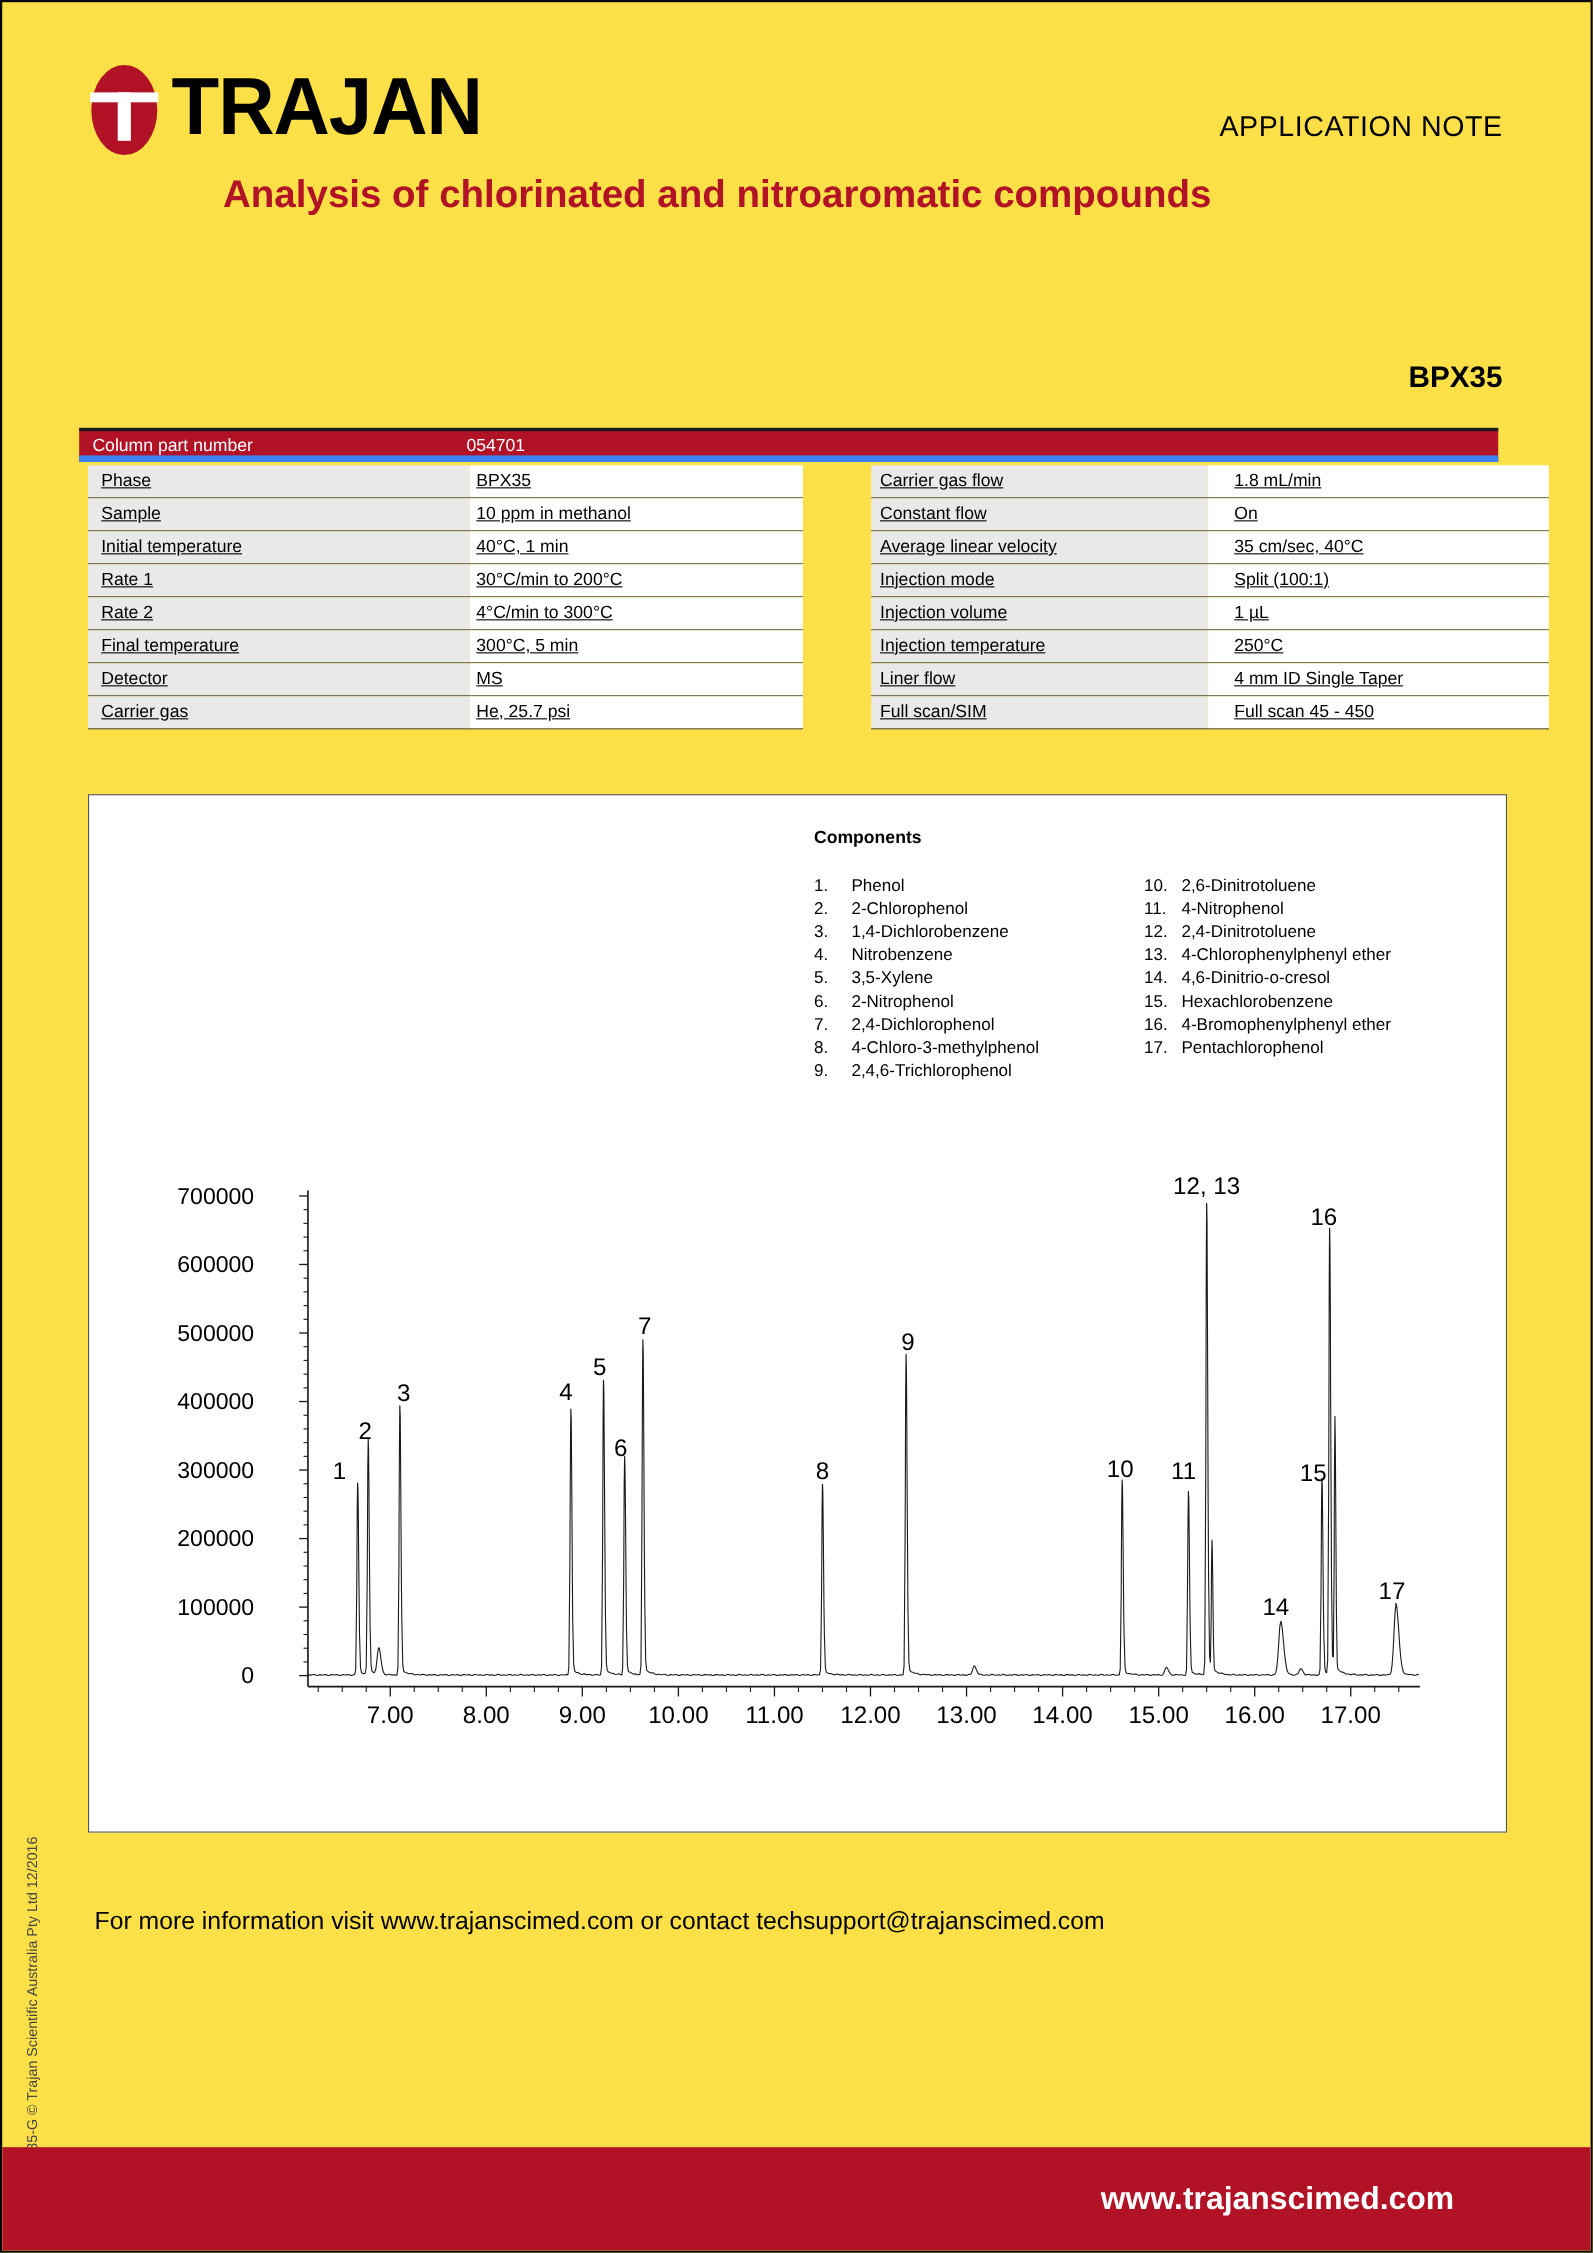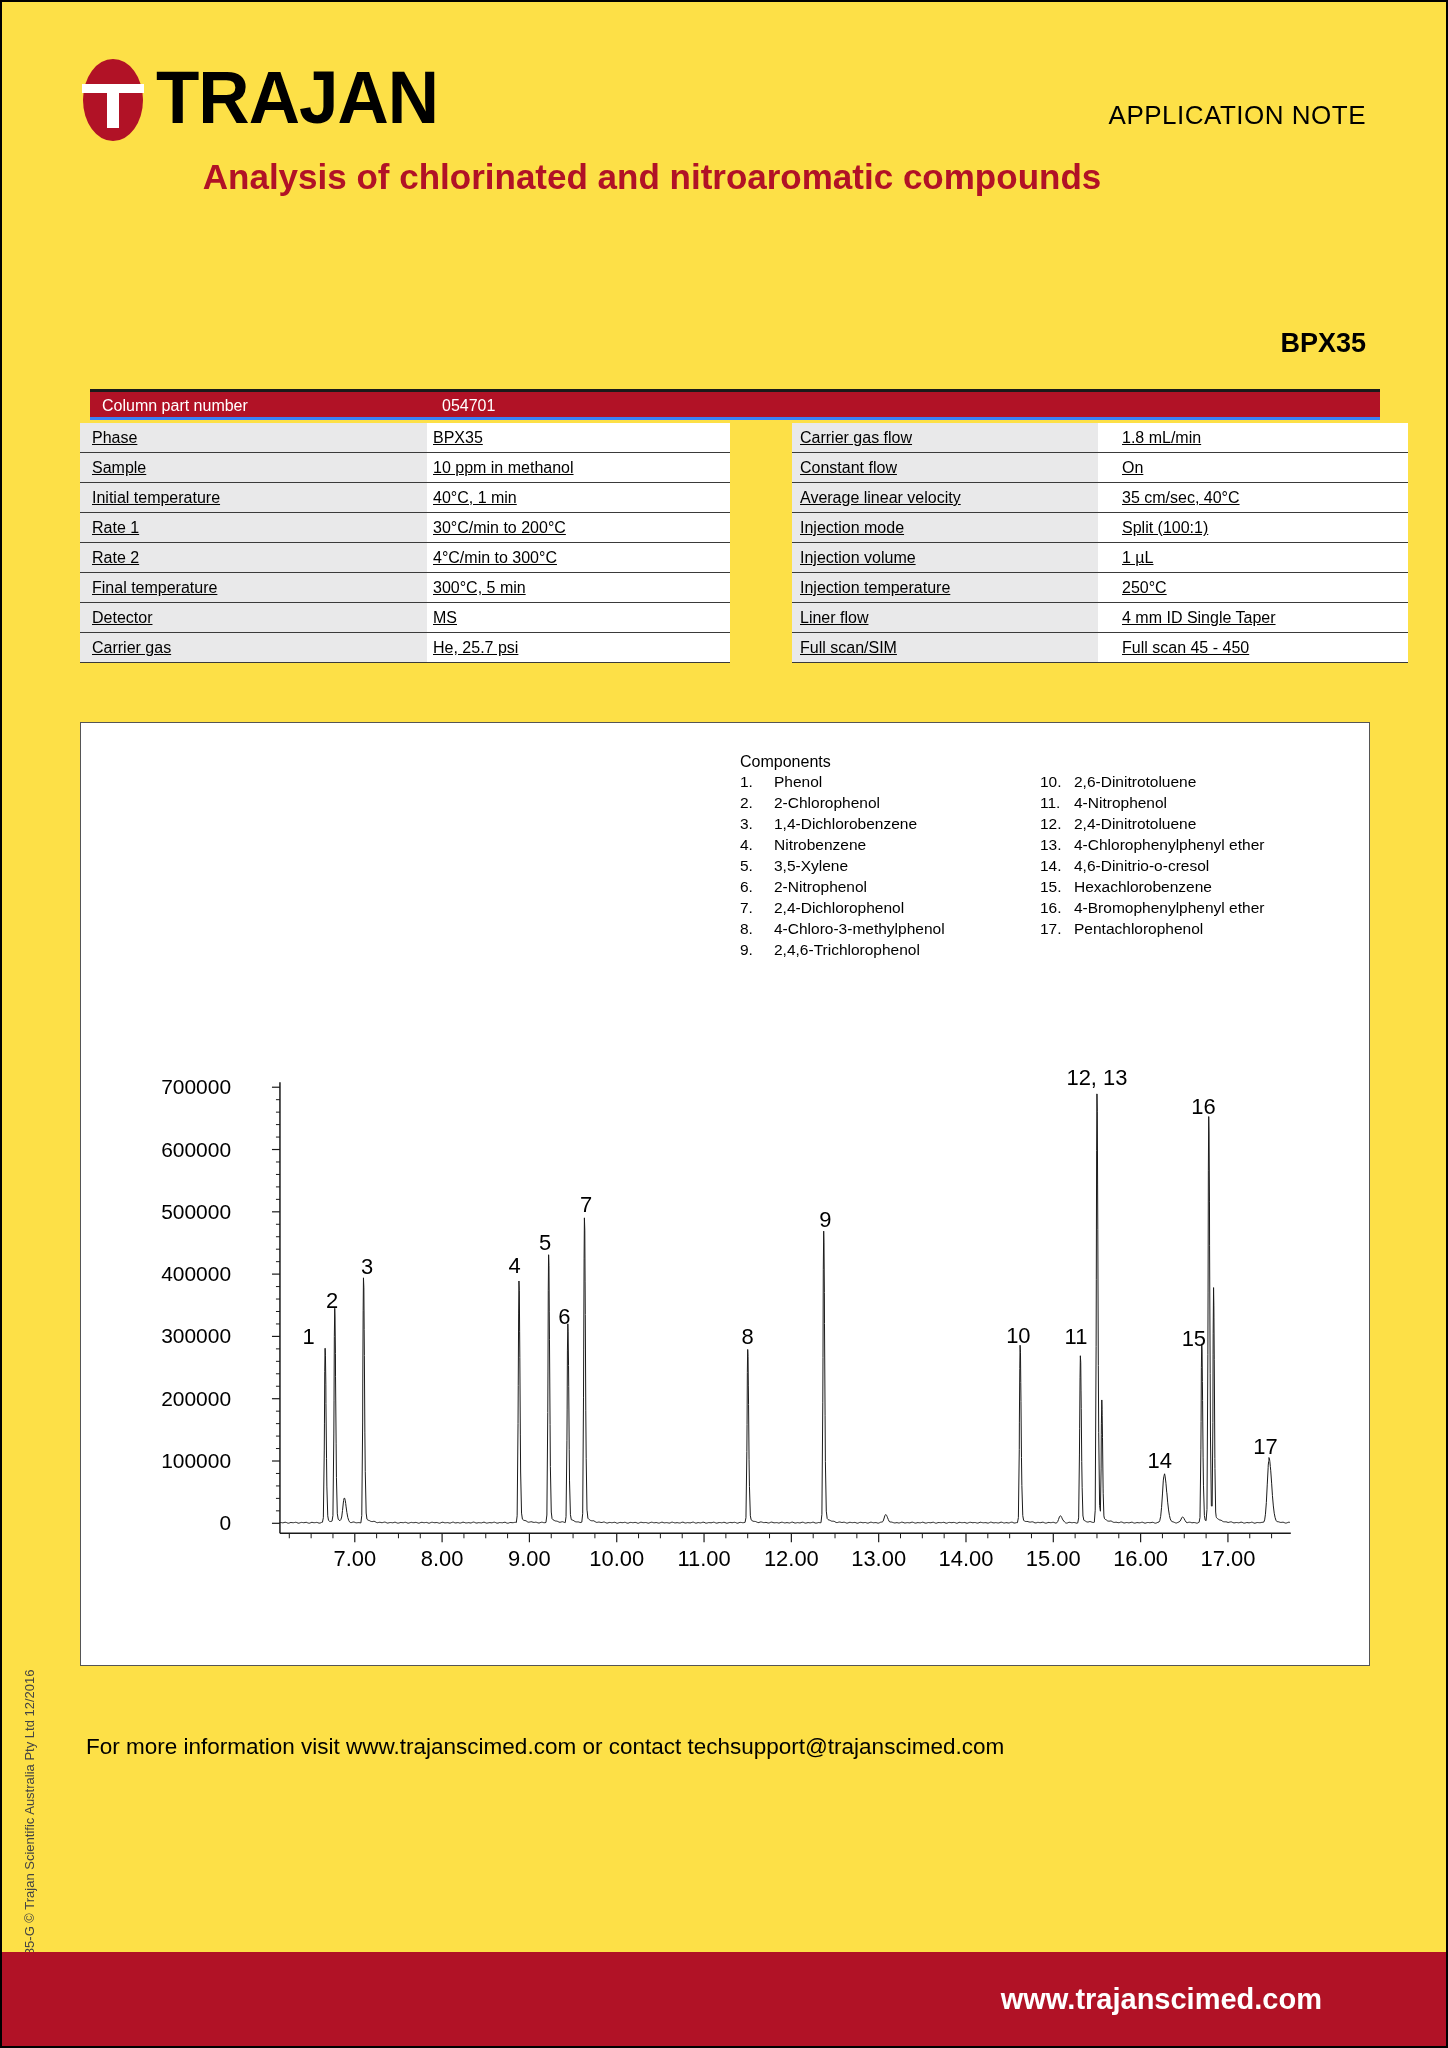--- a/index.html
+++ b/index.html
@@ -10,41 +10,41 @@
   }
   
   .logo{position:absolute;left:80px;top:56px;display:flex;align-items:flex-start;}
   .logo svg{display:block;}
   .brandword{font-size:71px;font-weight:bold;letter-spacing:-1px;color:#000;line-height:80px;margin-left:12px;transform:scaleY(1.04);}
   .appnote{position:absolute;right:80px;top:98px;font-size:26px;font-weight:500;letter-spacing:.5px;color:#000;}
   .doc-title{position:absolute;left:80px;top:155px;width:1140px;text-align:center;
     font-size:35px;font-weight:bold;color:#b11226;}
   .subtitle{position:absolute;right:80px;top:326px;font-size:27px;font-weight:bold;color:#000;}
   
-  .ptable-header{position:absolute;left:88px;top:387px;width:1290px;height:31px;
-    background:#b11226;border-top:3px solid #1a1a1a;border-bottom:3px solid #3b82f6;box-sizing:border-box;}
+  .ptable-header{position:absolute;left:70px;top:387px;width:1290px;height:31px;
+    background:#b11226;border-top:3px solid #1a1a1a;border-bottom:6px solid #3b82f6;box-sizing:border-box;}
   .ptable-header span{position:absolute;top:0;line-height:28px;font-size:16px;font-weight:500;color:#fff;}
   .ph-label{left:12px;}
   .ph-value{left:352px;}
   .ptable{position:absolute;border-collapse:collapse;}
   .ptable-left{left:78px;top:421px;}
   .ptable-right{left:752px;top:421px;margin-left:38px;}
   .prow{display:flex;height:30px;border-bottom:1px solid #3a3a3a;box-sizing:border-box;}
   .pcell{font-size:16px;line-height:29px;white-space:nowrap;overflow:hidden;box-sizing:border-box;text-decoration:underline;}
   .plabel{background:#e9e9ea;color:#000;}
   .pvalue{background:#fff;color:#000;}
   .ptable-left .plabel{width:347px;padding-left:12px;}
   .ptable-left .pvalue{width:303px;padding-left:6px;}
   .ptable-right .plabel{width:306px;padding-left:8px;}
   .ptable-right .pvalue{width:310px;padding-left:24px;}
   
   .figure{position:absolute;left:78px;top:720px;width:1290px;height:944px;
     border:1px solid #555;box-sizing:border-box;background:#fff;}
   .components{position:absolute;left:655px;top:30px;}
-  .comp-title{font-size:16px;font-weight:normal;margin:0 0 0 4px;color:#000;}
+  .comp-title{font-size:16px;font-weight:bold;margin:0 0 24px 4px;color:#000;}
   .comp-cols{display:flex;}
   .comp-col{list-style:none;margin:0;padding:0;}
   .comp-col1{width:300px;padding-left:4px;}
   .comp-col2{width:300px;padding-left:0;}
   .comp-item{font-size:15.5px;line-height:21px;color:#000;white-space:nowrap;}
   .comp-num{display:inline-block;width:34px;}
   #chromatogram{position:absolute;left:0;top:0;width:100%;height:100%;}
   
   .sidenote{position:absolute;left:20px;top:1990px;transform:rotate(-90deg);transform-origin:0 0;
     font-size:13px;color:#444;white-space:nowrap;}

